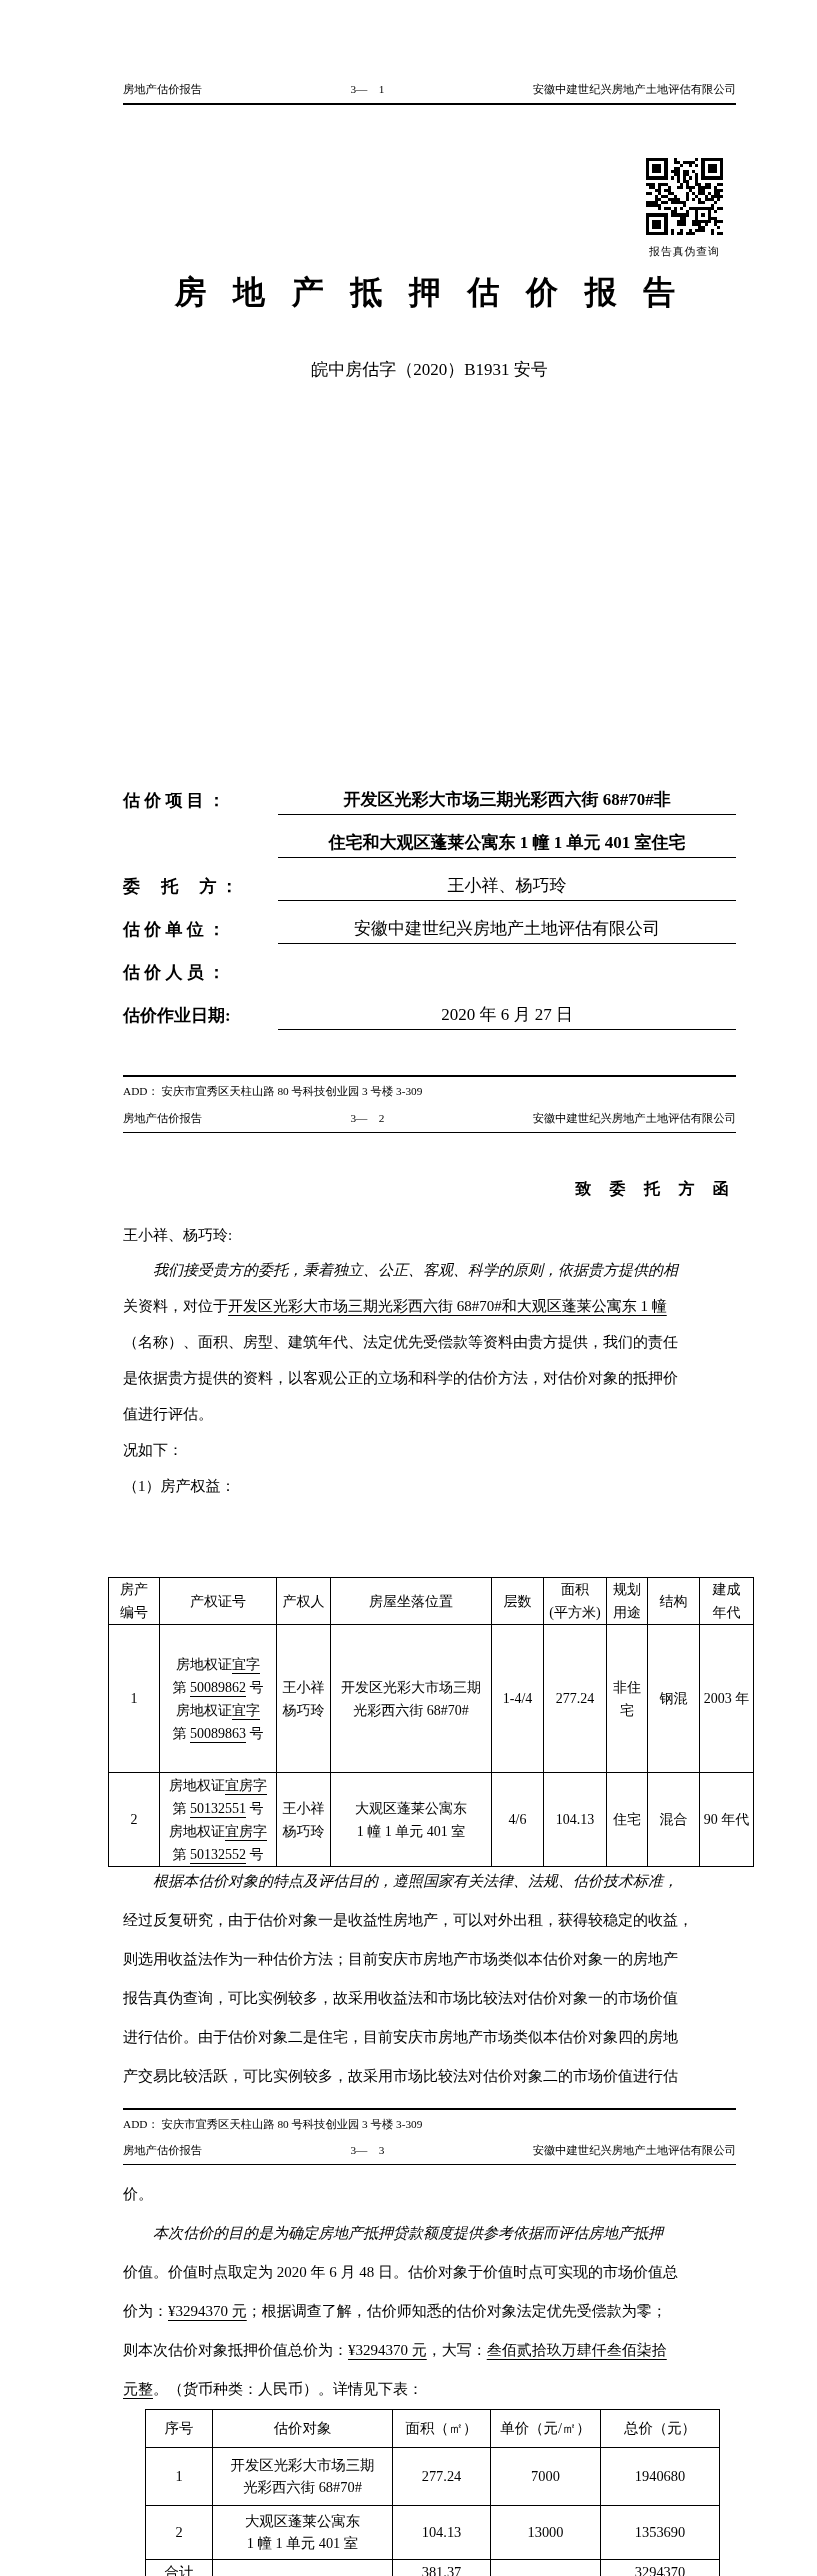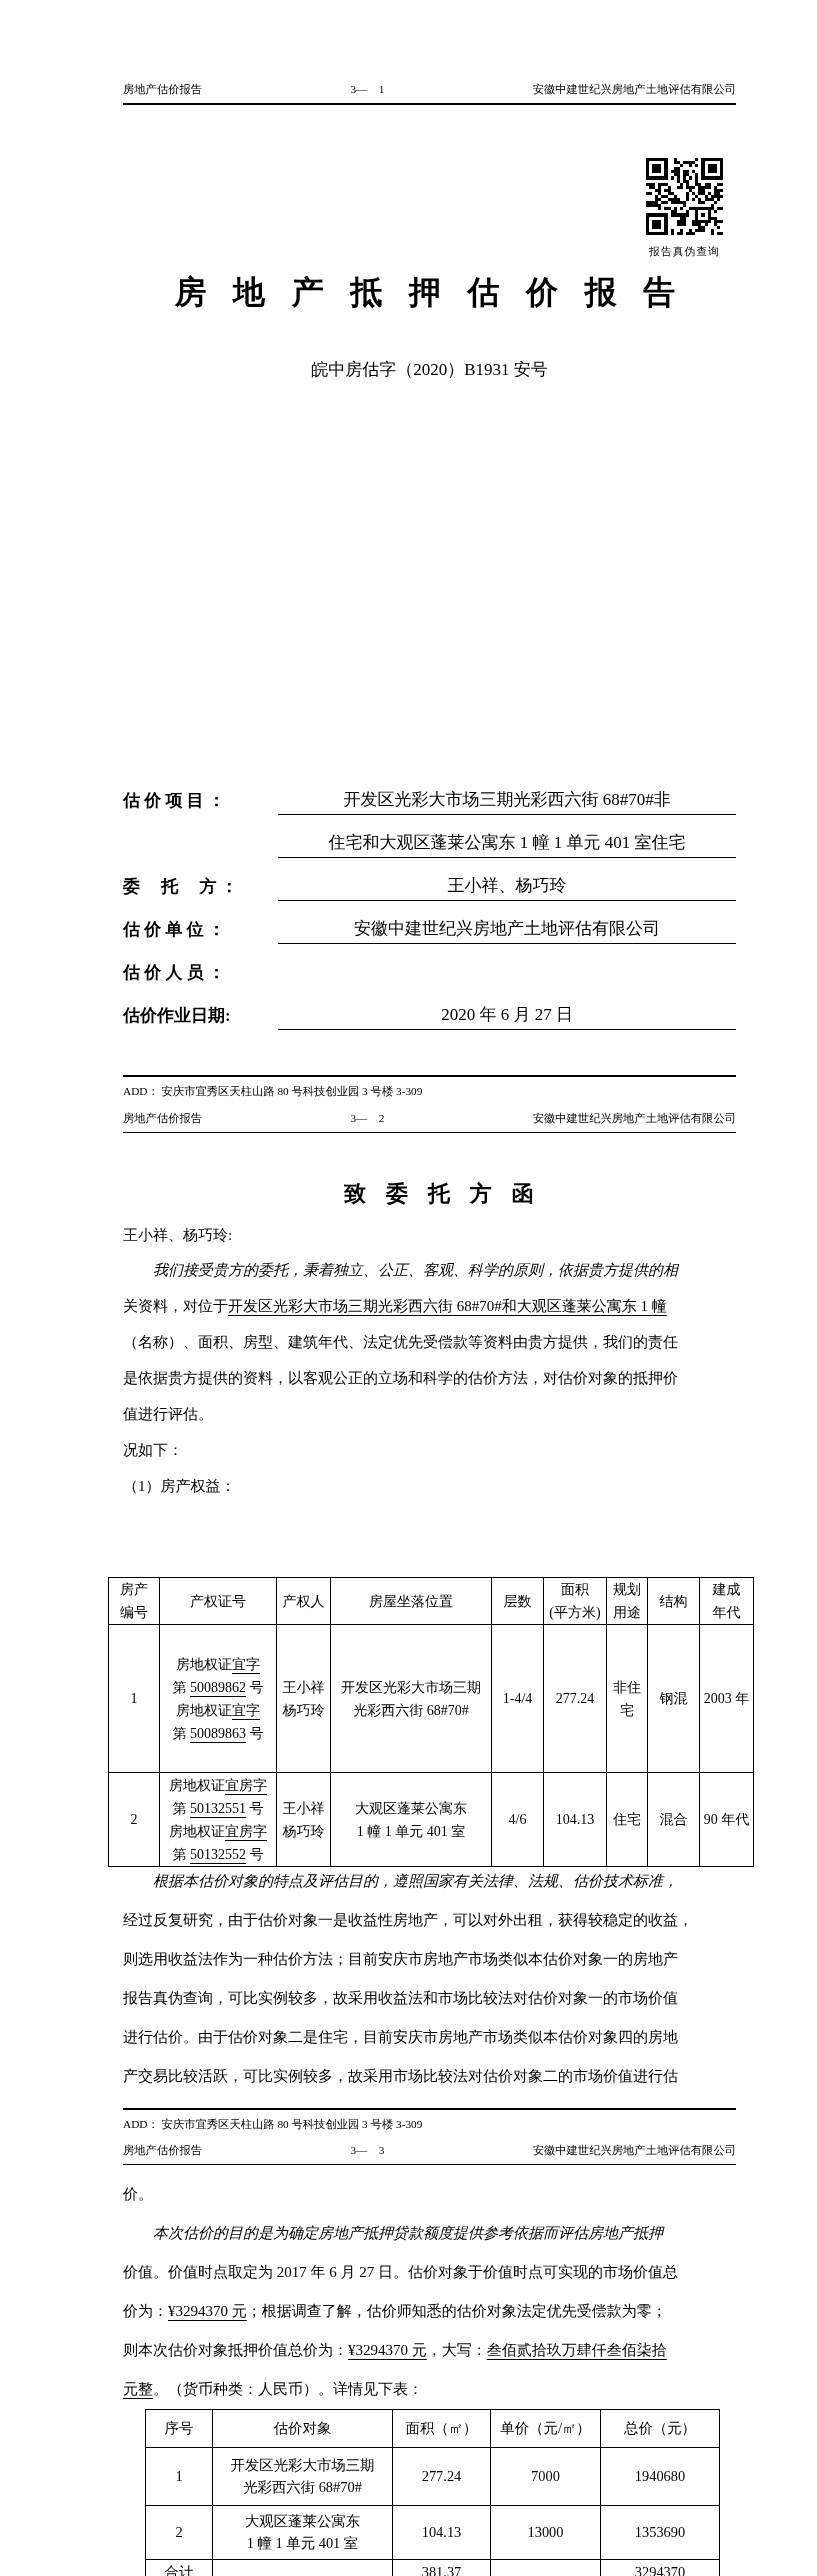--- a/index.html
+++ b/index.html
@@ -18,23 +18,23 @@
           grid-template-columns:repeat(25,1fr);grid-template-rows:repeat(25,1fr);}
   .qrlabel{margin-top:10.3px;text-align:center;font-size:10.8px;letter-spacing:1px;white-space:pre;}
   .title{left:123px;width:613px;text-align:center;font-weight:bold;font-size:32px;
          letter-spacing:9.3px;white-space:pre;}
   .subtitle{left:123px;width:613px;text-align:center;font-size:17px;white-space:pre;}
   .fields{left:123px;width:613px;}
   .frow{display:flex;align-items:flex-end;height:43px;}
   .flabel{width:155px;font-size:17px;font-weight:bold;white-space:pre;padding-bottom:3.1px;}
   .fval{flex:1;border-bottom:1.5px solid #000;text-align:center;font-size:17px;
         padding-bottom:3.1px;white-space:pre;}
-  .fval.bold{font-weight:normal;}
+  .fval.bold{font-weight:bold;}
   
-  .ltitle{left:136px;width:613px;text-align:center;font-size:22px;font-weight:bold;
+  .ltitle{left:123px;width:613px;text-align:right;font-size:16px;font-weight:bold;
           letter-spacing:7.2px;white-space:pre;}
   .salut{left:123px;width:613px;font-size:15px;}
   .blk{left:123px;width:613px;}
   .ln{height:36px;line-height:36px;font-size:15px;white-space:nowrap;}
   .blk75 .ln{height:39px;line-height:39px;}
   .ind{padding-left:30px;font-style:italic;}
   .b{font-weight:normal;}
   .u{text-decoration:underline;text-decoration-thickness:1px;text-underline-offset:3.6px;}
   
   table{border-collapse:collapse;background:#fff;}
@@ -817,21 +817,21 @@
 
   <div class="abs hdr thin" style="top:2143px">
     <span>房地产估价报告</span>
     <span class="c">3—    3</span>
     <span>安徽中建世纪兴房地产土地评估有限公司</span>
   </div>
 
   <div class="abs blk blk75" style="top:2175px">
     <div class="ln"><span>价。</span></div>
     <div class="ln"><span class="ind">本次估价的目的是为确定房地产抵押贷款额度提供参考依据而评估房地产抵押</span></div>
-    <div class="ln"><span>价值。价值时点取定为 2017 年 6 月 27 日。估价对象于价值时点可实现的</span><span class="b">市场价值总</span></div>
+    <div class="ln"><span>价值。价值时点取定为 2020 年 6 月 48 日。估价对象于价值时点可实现的</span><span class="b">市场价值总</span></div>
     <div class="ln"><span>价为：</span><span class="u">¥3294370 元</span><span>；根据调查了解，估价师知悉的估价对象法定优先受偿款为零；</span></div>
     <div class="ln"><span>则本次估价对象</span><span class="b">抵押价值</span><span>总价为：</span><span class="u">¥3294370 元</span><span>，大写：</span><span class="b u">叁佰贰拾玖万肆仟叁佰柒拾</span></div>
     <div class="ln"><span class="b u">元整</span><span>。（货币种类：人民币）。详情见下表：</span></div>
   </div>
 
   <table class="abs t2">
     <colgroup>
       <col style="width:67px">
         <col style="width:180px">
         <col style="width:98px">

